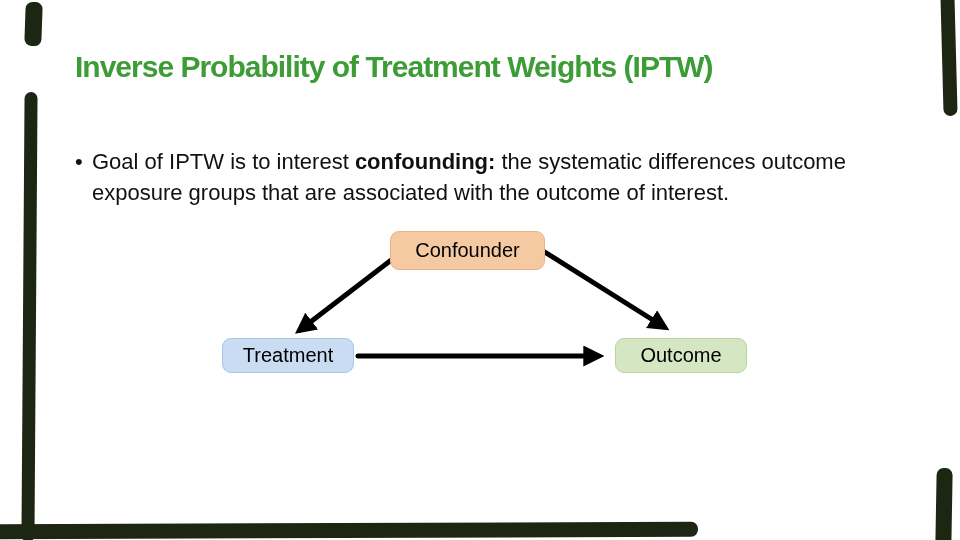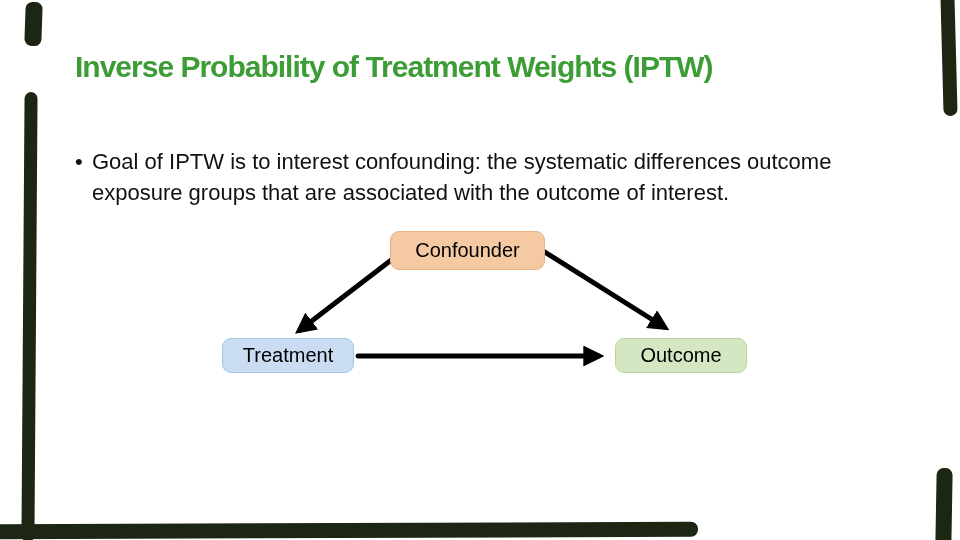--- a/index.html
+++ b/index.html
@@ -13,21 +13,21 @@
     font-size:30px;font-weight:bold;letter-spacing:-1px;white-space:nowrap;
     color:#3c9c35;
   }
   
   #bullet-block{
     position:absolute;left:75px;top:146px;width:786px;
     font-size:22px;line-height:31px;color:#111111;
   }
   #bullet-block .dot{position:absolute;left:0;top:0;}
   #bullet-block .text{display:block;margin-left:17px;}
-  .bold-seg{font-weight:normal;}
+  .bold-seg{font-weight:bold;}
   
   .node{
     position:absolute;display:flex;align-items:center;justify-content:center;
     border:1.5px solid;border-radius:9px;font-size:20px;color:#000;
     box-sizing:border-box;
   }
   #node-confounder{left:390px;top:231px;width:155px;height:39px;}
   #node-treatment{left:222px;top:338px;width:132px;height:35px;}
   #node-outcome{left:615px;top:338px;width:132px;height:35px;}
   

